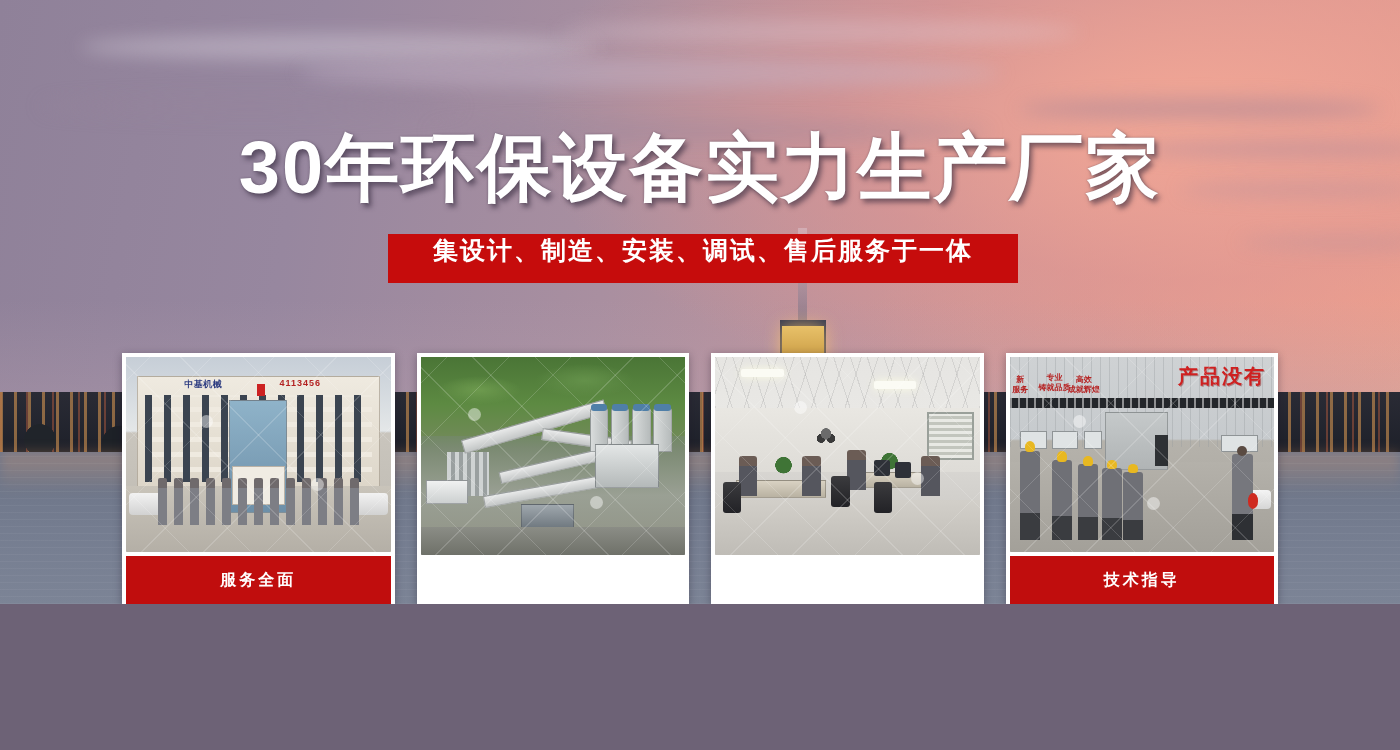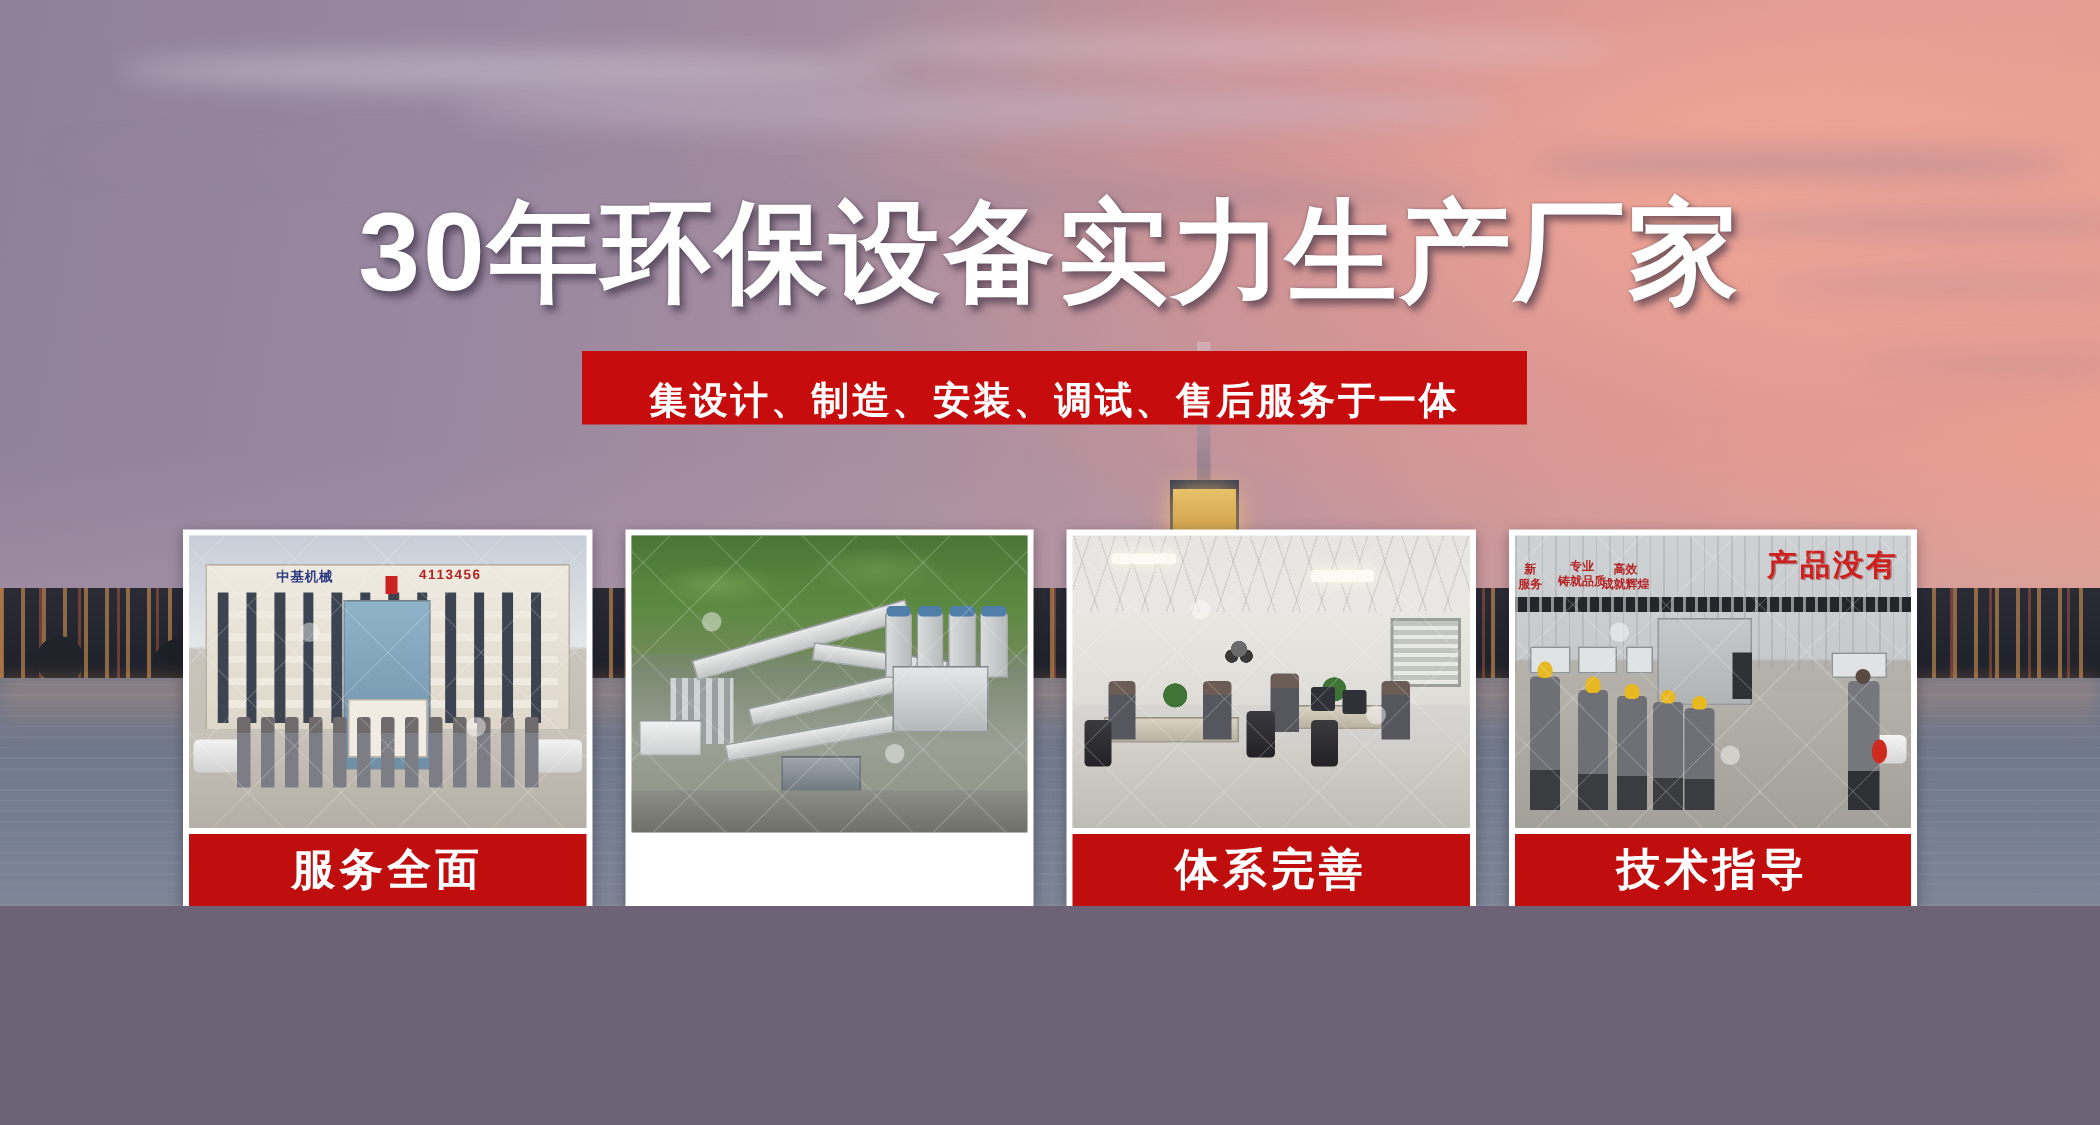--- a/index.html
+++ b/index.html
@@ -122,21 +122,21 @@
     text-align:center; color:#ffffff;
     font-size:74px; font-weight:bold; letter-spacing:2px; line-height:1.08;
     text-shadow:3px 4px 5px rgba(45,35,55,.55), 0 0 2px rgba(60,50,70,.5);
     white-space:nowrap;
   }
 
   
   .subbar {
     position:absolute; left:388px; top:234px; width:630px; height:49px;
     background:#c60c0c;
-    display:flex; align-items:flex-end; justify-content:center;
+    display:flex; align-items:flex-start; justify-content:center;
   }
   .subbar-text {
     color:#ffffff; font-size:25px; font-weight:bold; letter-spacing:2px;
     white-space:nowrap;
   }
 
   
   .cards {
     position:absolute; left:122px; top:353px; width:1156px; height:252px;
     display:flex; gap:22px;
@@ -160,21 +160,21 @@
   .photo .wmdot {
     position:absolute; z-index:7; width:13px; height:13px; border-radius:50%;
     background:rgba(255,255,255,.45);
   }
   .caption {
     height:50px; background:#c00d0d;
     display:flex; align-items:center; justify-content:center;
     margin:4px 0 0 0;
   }
   .caption span {
-    color:#ffffff; font-size:29px; font-weight:bold; letter-spacing:3px;
+    color:#ffffff; font-size:16px; font-weight:bold; letter-spacing:3px;
   }
 
   
   .p1 { background:linear-gradient(180deg,#cfd6dd 0%,#dfe3e6 38%,#c9c5bd 39%,#bdb9b1 100%); }
   .p1 .sky1 { position:absolute; left:0; top:0; width:100%; height:38%;
     background:linear-gradient(180deg,#c6ced7,#e4e7e8); }
   .p1 .bldg {
     position:absolute; left:4%; top:10%; width:92%; height:57%;
     background:linear-gradient(180deg,#efeae0 0%,#e6e0d4 50%,#ddd6c9 100%);
     border:1px solid rgba(140,130,115,.5);
@@ -556,23 +556,20 @@
         <div class="worker w1"></div>
         <div class="worker w2"></div>
         <div class="worker w3"></div>
         <div class="worker w4"></div>
         <div class="chair ch1"></div>
         <div class="chair ch2"></div>
         <div class="chair ch3"></div>
         <div class="wm"></div>
         <div class="wmdot" style="left:30%; top:22%;"></div>
         <div class="wmdot" style="left:74%; top:58%;"></div>
-      </div>
-      <div class="caption">
-        <span>体系完善</span>
       </div>
     </div>
 
     <div class="card">
       <div class="photo p4">
         <div class="fac"></div>
         <div class="bigred">产品没有</div>
         <div class="slog sg1">新<br>服务</div>
         <div class="slog sg2">专业<br>铸就品质</div>
         <div class="slog sg3">高效<br>成就辉煌</div>

